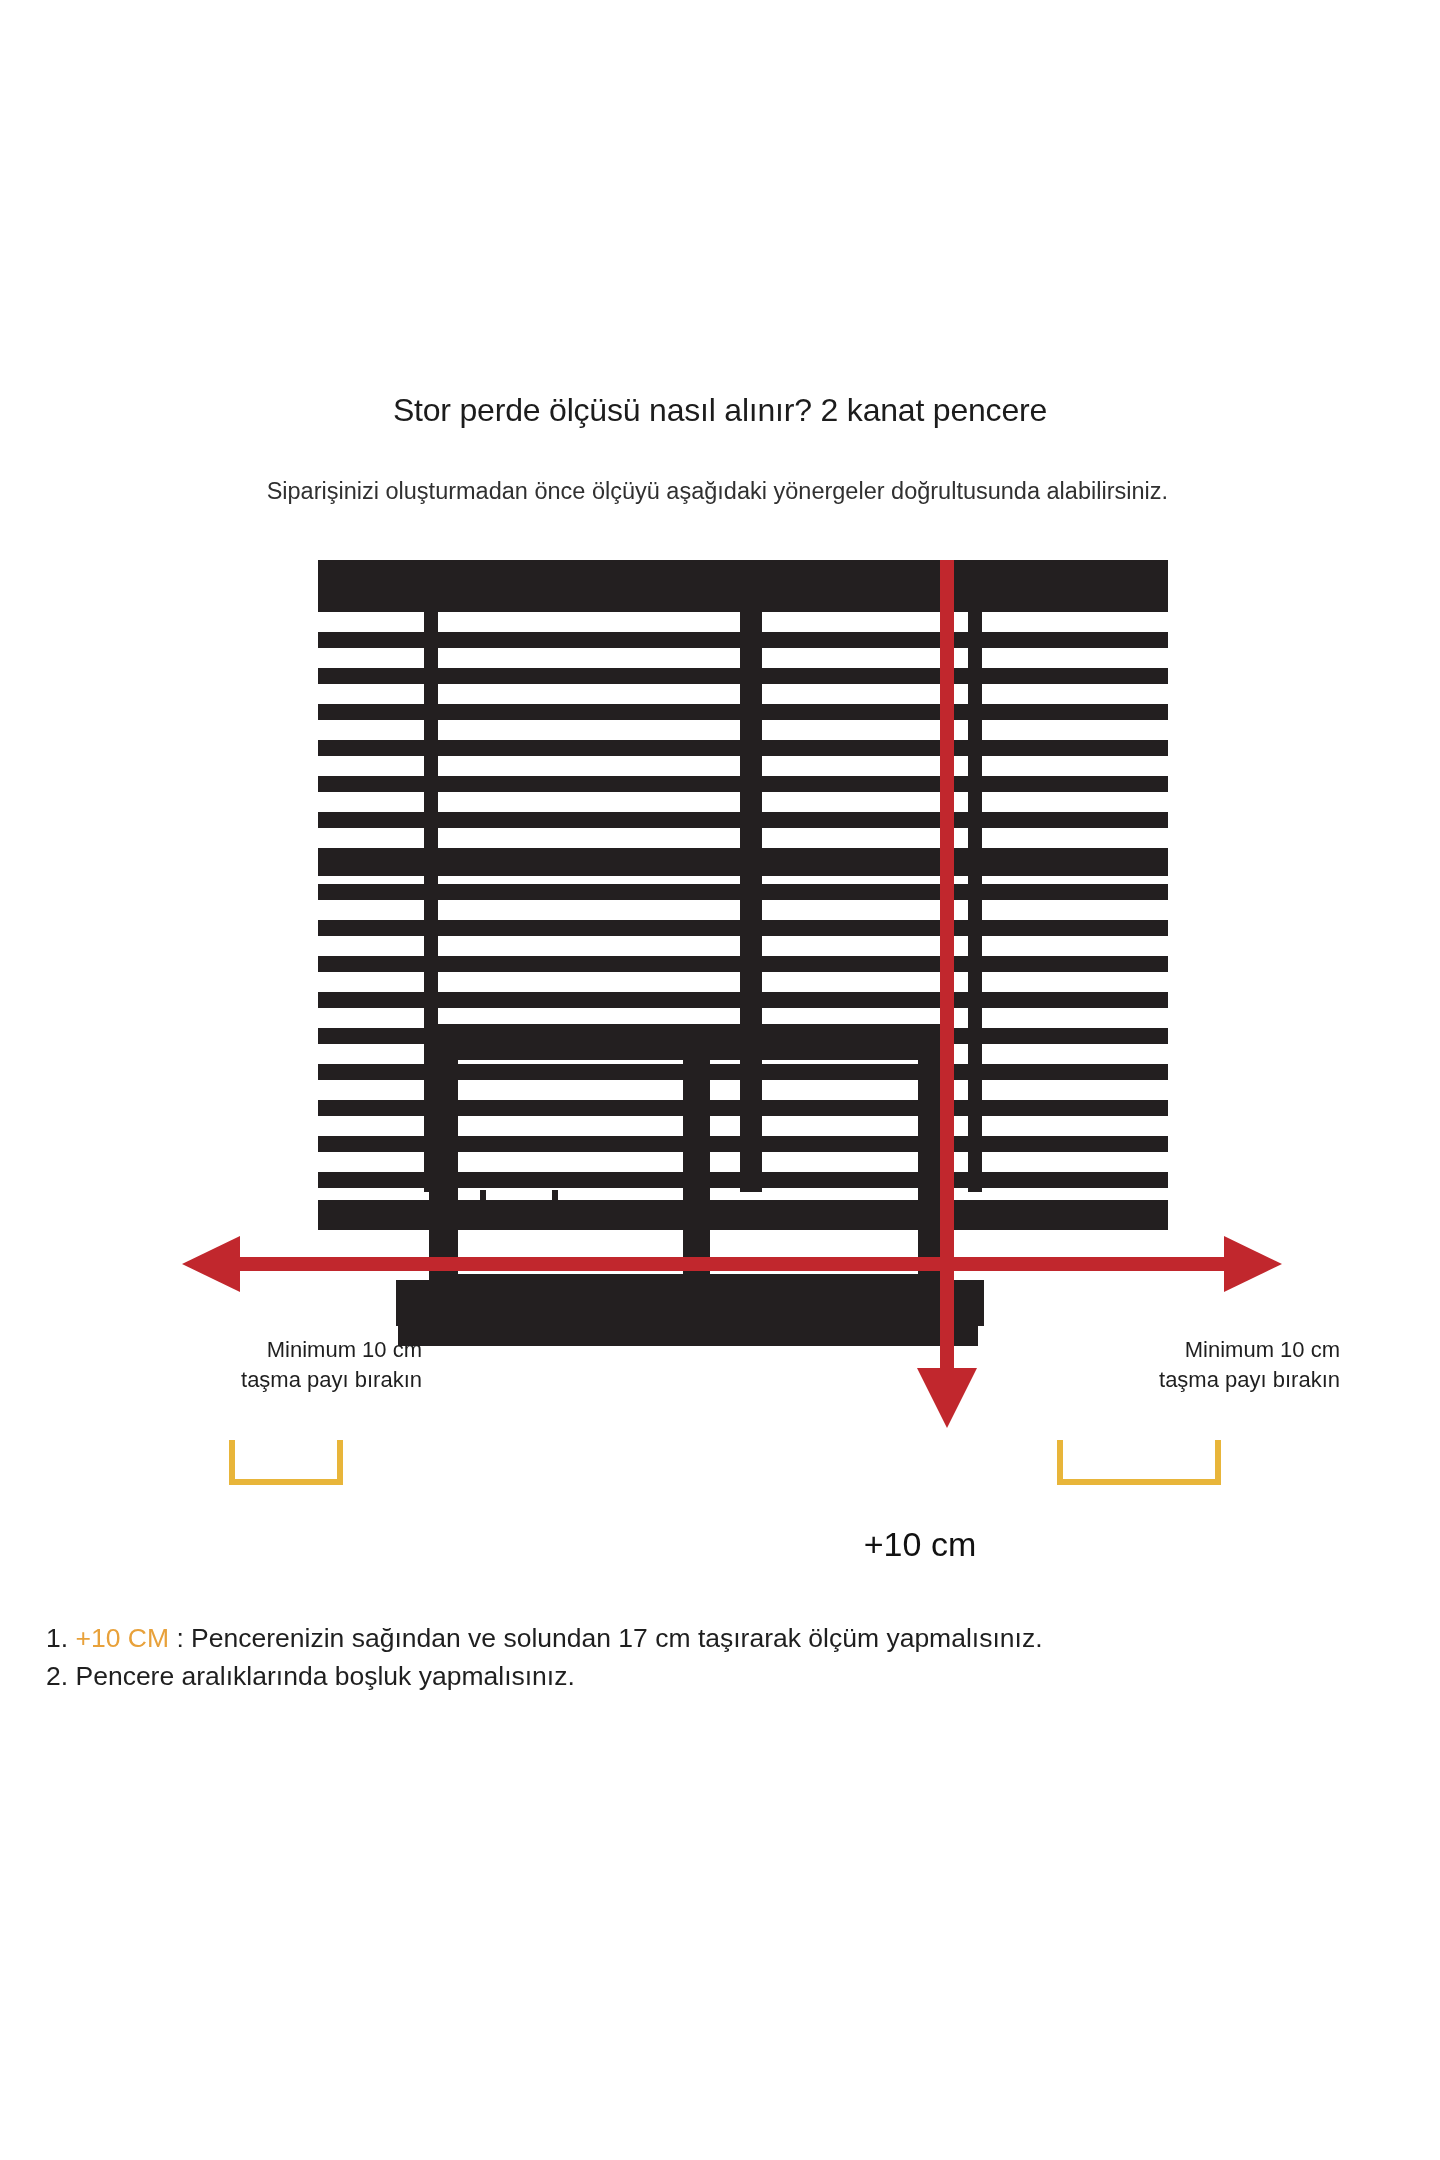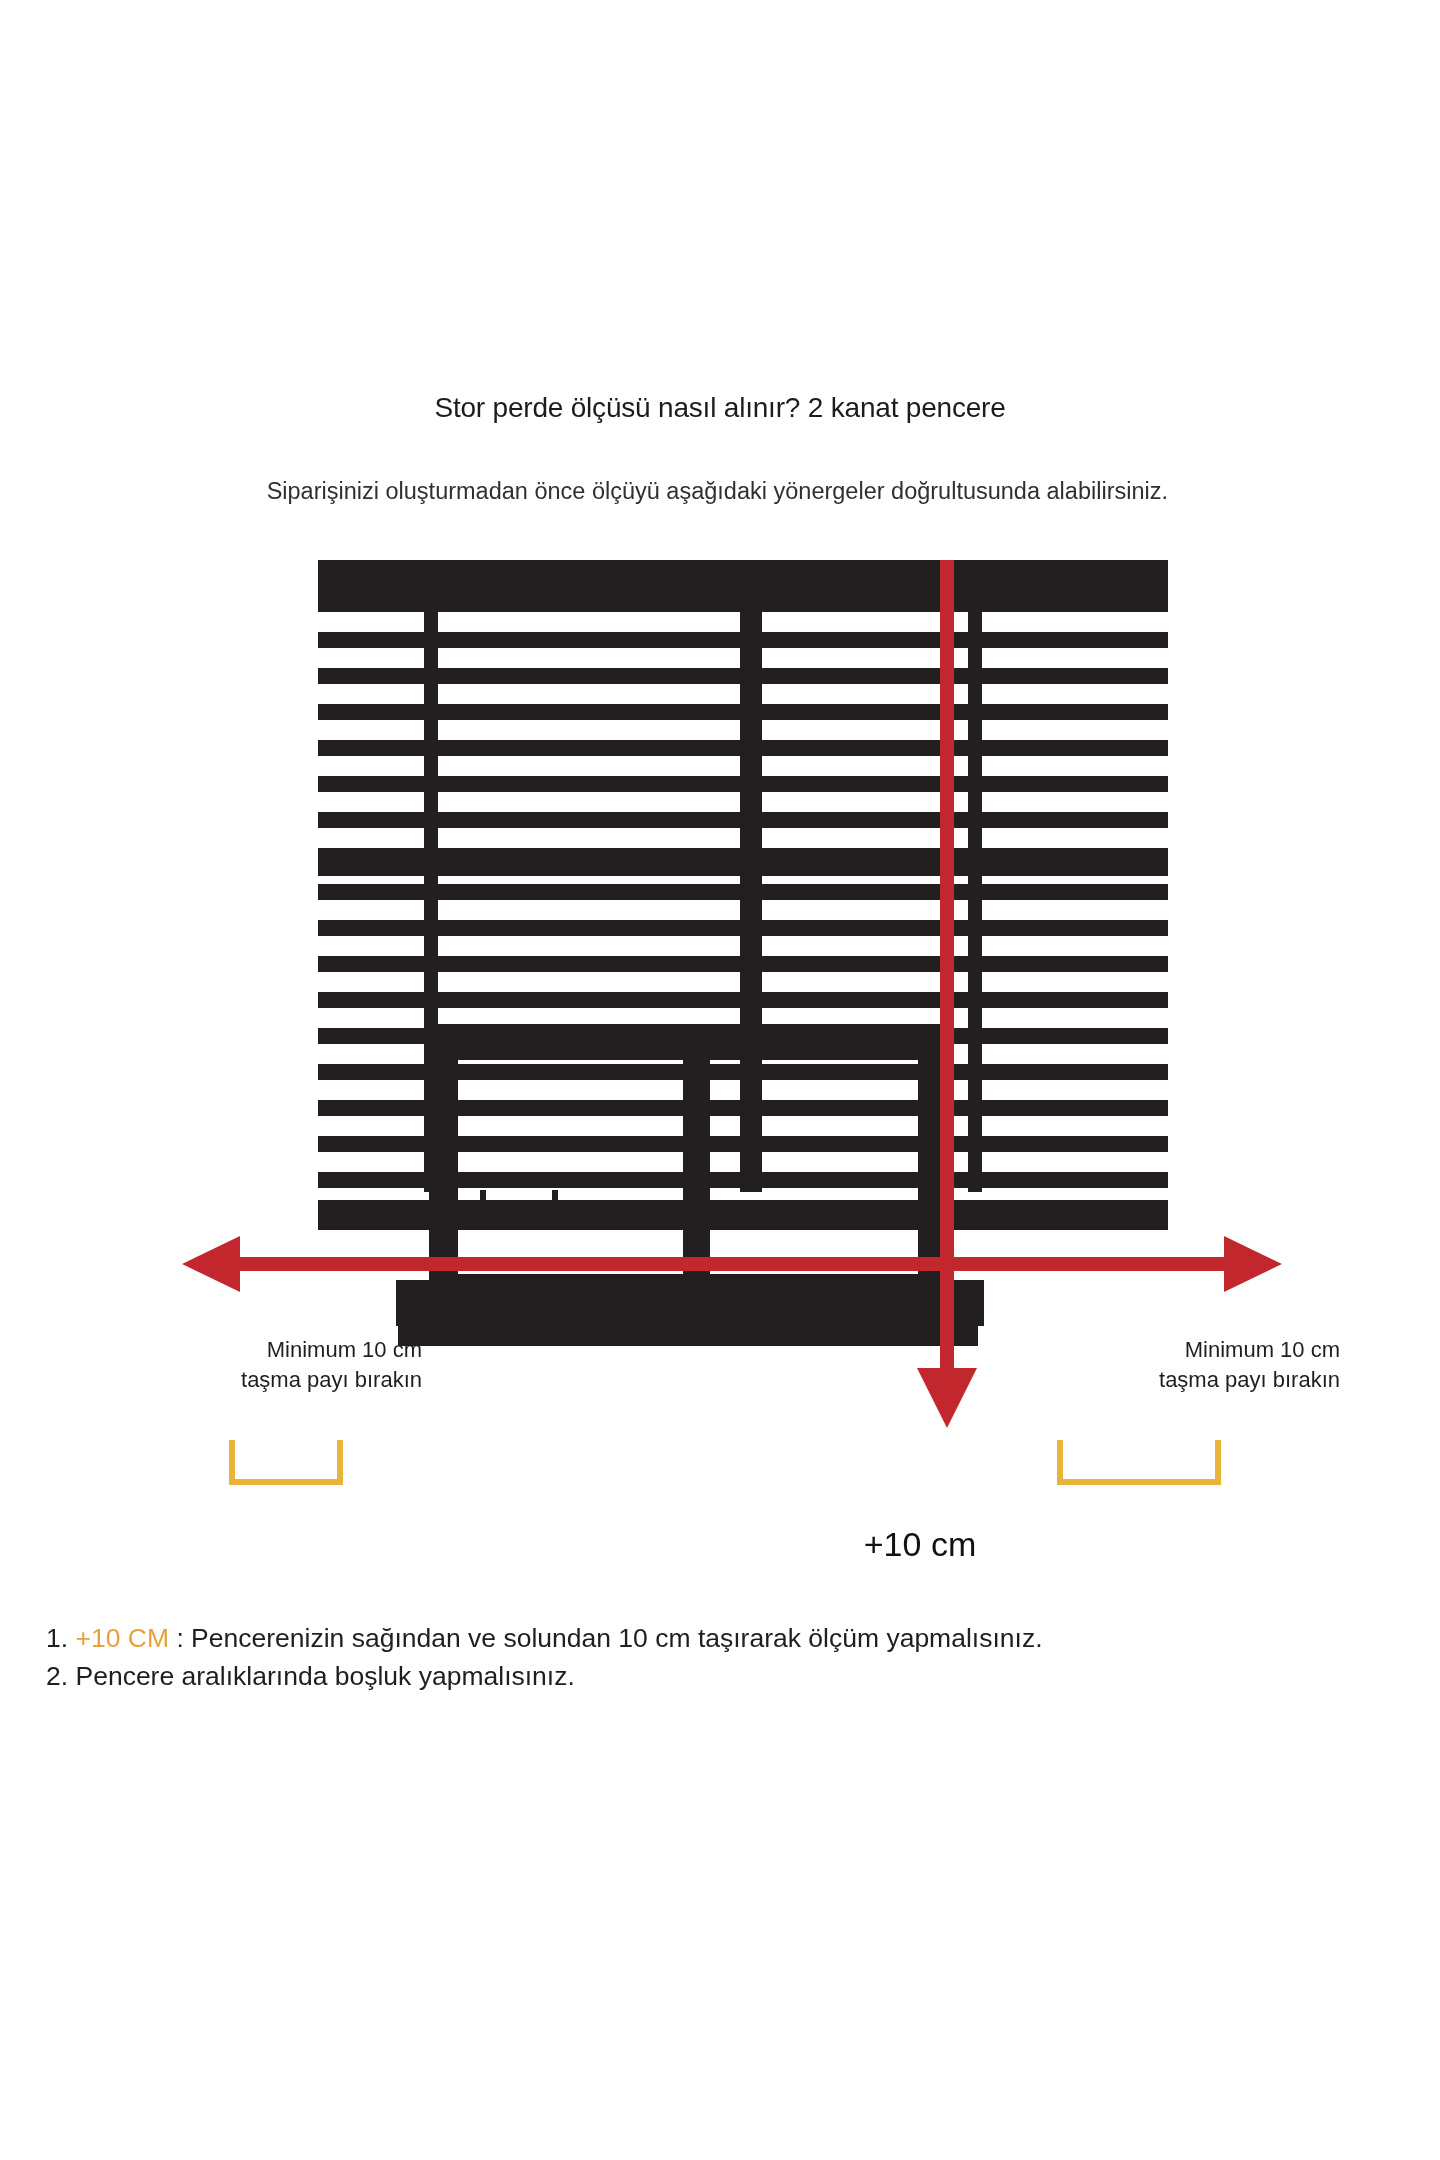--- a/index.html
+++ b/index.html
@@ -23,21 +23,21 @@
     height: 2160px;
     background: #ffffff;
   }
   
   .title {
     position: absolute;
     left: 0;
     top: 392px;
     width: 1440px;
     text-align: center;
-    font-size: 28px;
+    font-size: 32px;
     font-weight: 400;
     color: #1c1c1c;
     letter-spacing: -0.2px;
   }
   .subtitle {
     position: absolute;
     left: 0;
     top: 478px;
     width: 1168px;
     text-align: right;
@@ -270,21 +270,21 @@
   <div class="side-label left">Minimum 10 cm
 taşma payı bırakın</div>
   <div class="side-label right">Minimum 10 cm
 taşma payı bırakın</div>
   <div class="down-label">+10 cm</div>
 
   <div class="notes">
     <div class="row">
       <span>1.</span>
       <span class="hl">+10 CM</span>
-      <span>: Pencerenizin sağından ve solundan 10 cm taşırarak ölçüm yapmalısınız.</span>
+      <span>: Pencerenizin sağından ve solundan 17 cm taşırarak ölçüm yapmalısınız.</span>
     </div>
     <div class="row">
       <span>2.</span>
       <span>Pencere aralıklarında boşluk yapmalısınız.</span>
     </div>
   </div>
 
 </div>
 
 </body></html>

